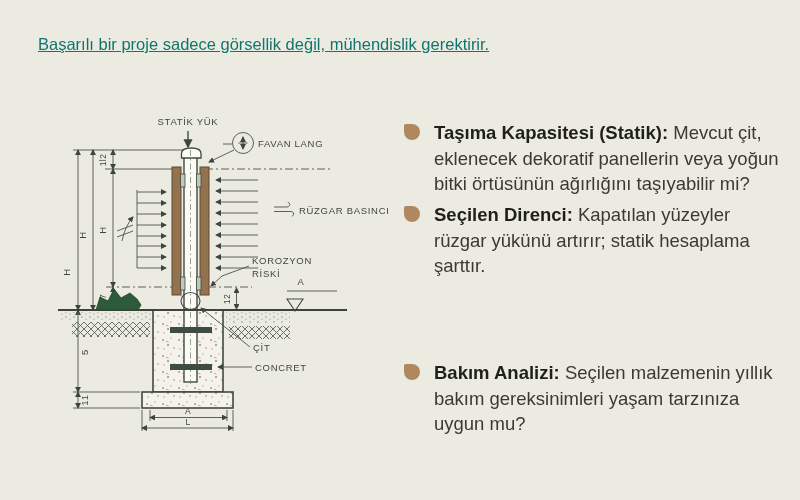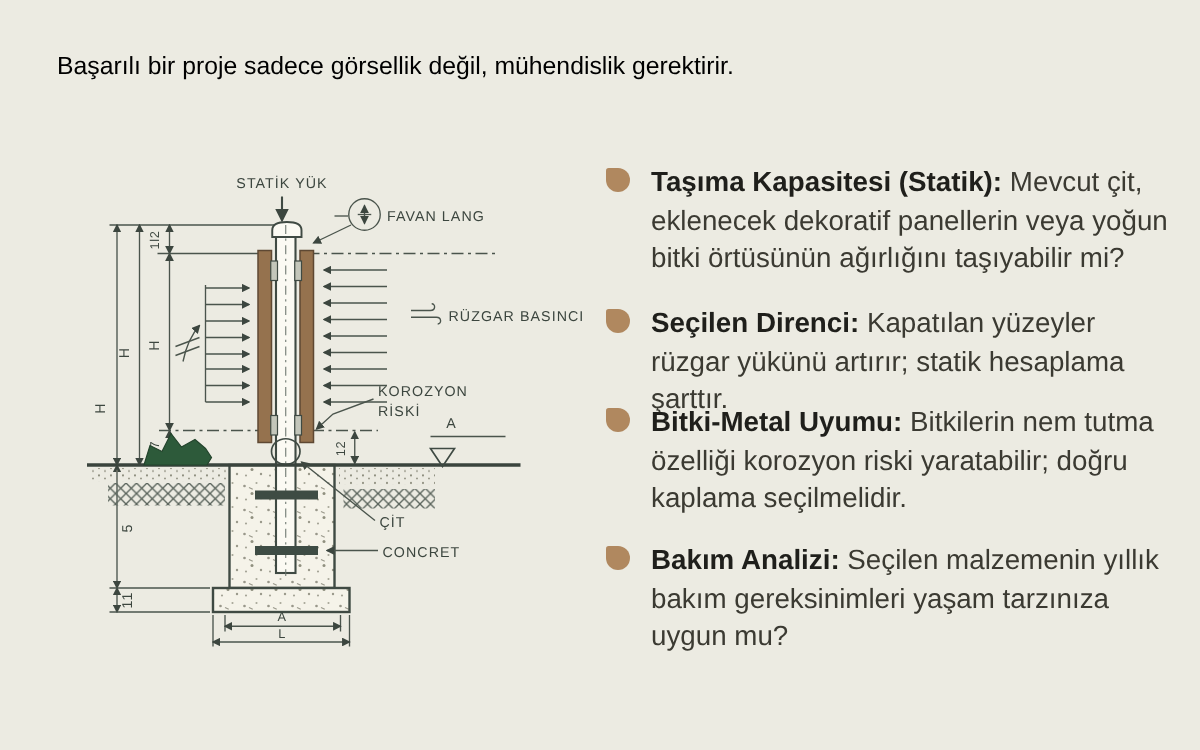--- a/index.html
+++ b/index.html
@@ -5,38 +5,38 @@
   * { margin:0; padding:0; box-sizing:border-box; }
   html,body { width:800px; height:500px; }
   body { font-family:"Liberation Sans", sans-serif; }
   .canvas { position:relative; width:800px; height:500px; background:#ecebe2; overflow:hidden; }
 
   .hdr { position:absolute; left:38px; top:26px; width:720px; }
   .hdr h1 {
     font-family:"Liberation Serif", serif; font-weight:700;
     font-size:28px; line-height:34px; color:#2e3b34; letter-spacing:.2px;
   }
-  .hdr p { margin-top:9px; font-size:16.5px; color:#000000; }
+  .hdr p { margin-top:9px; font-size:16.5px; color:#0f766e;text-decoration:underline; }
 
   .diagram { position:absolute; left:0; top:0; width:400px; height:500px; }
   .dtxt { font-family:"Liberation Sans", sans-serif; font-size:9.5px; fill:#3c463f; letter-spacing:.7px; }
   .dtxt.sm { font-size:8.5px; letter-spacing:.4px; }
   .thin { stroke:#4a544c; stroke-width:.9; fill:none; }
   .med  { stroke:#3f4a43; stroke-width:1.4; fill:none; }
   .dashdot { stroke:#4a544c; stroke-width:.9; fill:none; stroke-dasharray:8 3 2 3; }
 
   .checklist { position:absolute; left:403px; top:0; width:382px; height:500px; }
   .chk-item { position:absolute; left:0; width:382px; padding-left:31px; }
   .chk-item .bullet {
     position:absolute; left:1px; top:4px; width:16px; height:16px;
     background:#b0885f; border-radius:2px 9px 9px 9px;
   }
   .chk-item p { font-size:18.5px; line-height:25.5px; color:#3b3a32; }
   .chk-item b { color:#1f1f1b; font-weight:700; }
-  .i1 { top:108px; } .i2 { top:202px; } .i3 { top:268px; } .i4 { top:348px;margin-top:12px; }
+  .i1 { top:120px; } .i2 { top:202px; } .i3 { top:268px; } .i4 { top:348px;margin-top:12px; }
 </style>
 </head>
 <body>
 
 <div class="canvas">
 
   <header class="hdr">
     <p>Başarılı bir proje sadece görsellik değil, mühendislik gerektirir.</p>
   </header>
 
@@ -211,23 +211,19 @@
 
   <div class="checklist">
     <div class="chk-item i1">
       <span class="bullet"></span>
       <p><b>Taşıma Kapasitesi (Statik):</b> <span>Mevcut çit, eklenecek dekoratif panellerin veya yoğun bitki örtüsünün ağırlığını taşıyabilir mi?</span></p>
     </div>
     <div class="chk-item i2">
       <span class="bullet"></span>
       <p><b>Seçilen Direnci:</b> <span>Kapatılan yüzeyler rüzgar yükünü artırır; statik hesaplama şarttır.</span></p>
     </div>
-    <div class="chk-item i3">
-      <span class="bullet"></span>
-      <p><b>Bitki-Metal Uyumu:</b> <span>Bitkilerin nem tutma özelliği korozyon riski yaratabilir; doğru kaplama seçilmelidir.</span></p>
-    </div>
     <div class="chk-item i4">
       <span class="bullet"></span>
       <p><b>Bakım Analizi:</b> <span>Seçilen malzemenin yıllık bakım gereksinimleri yaşam tarzınıza uygun mu?</span></p>
     </div>
   </div>
 
 </div>
 
 </body></html>

